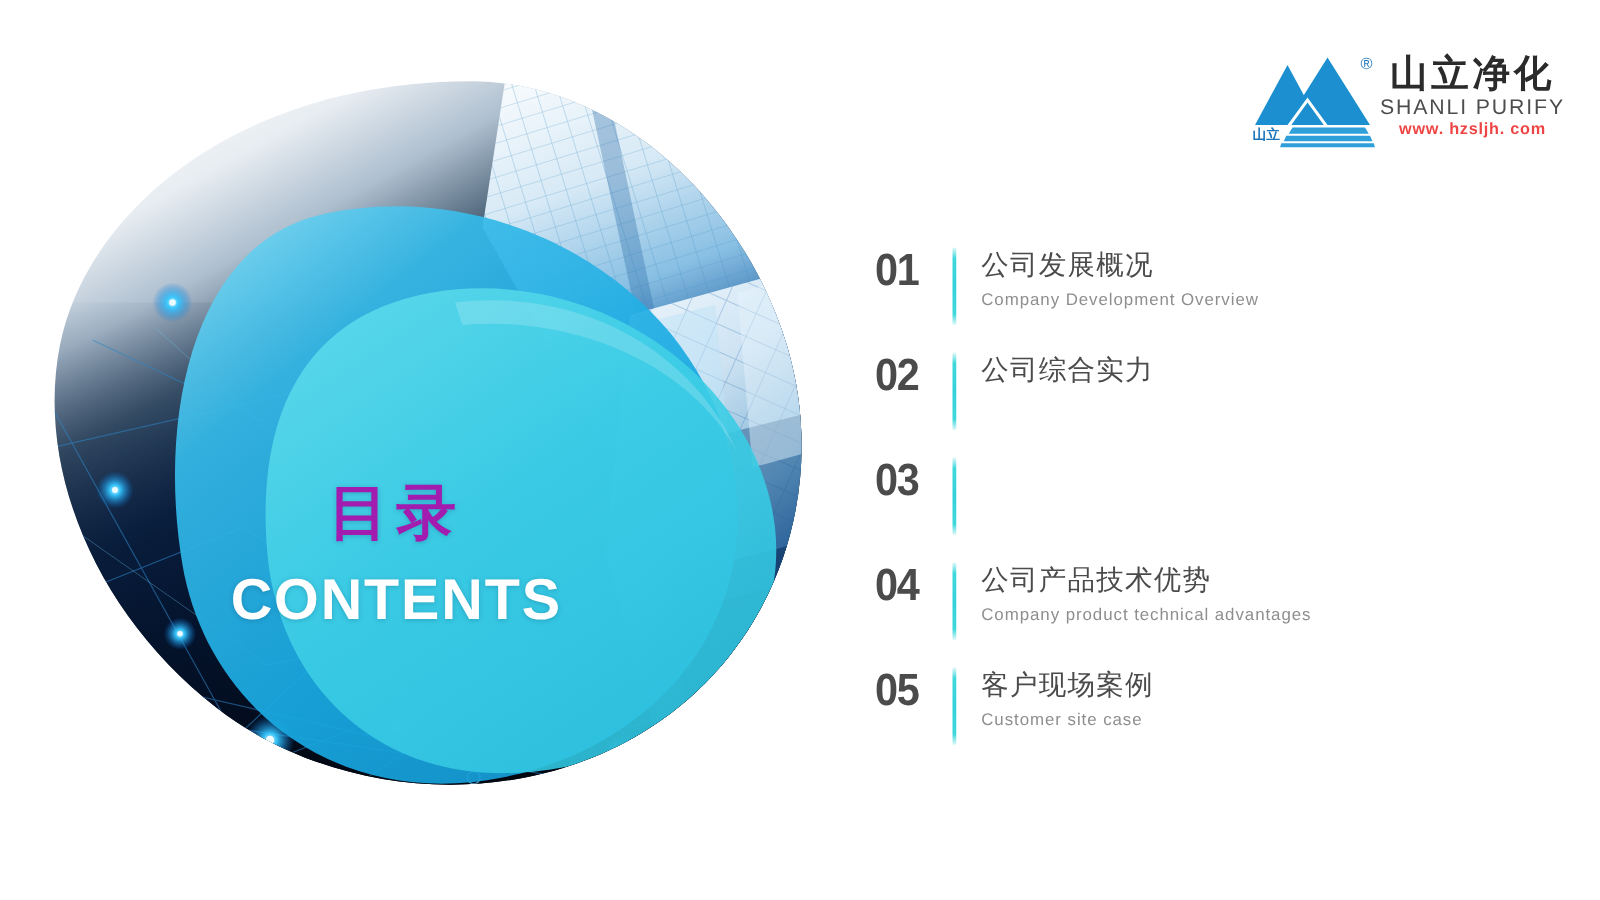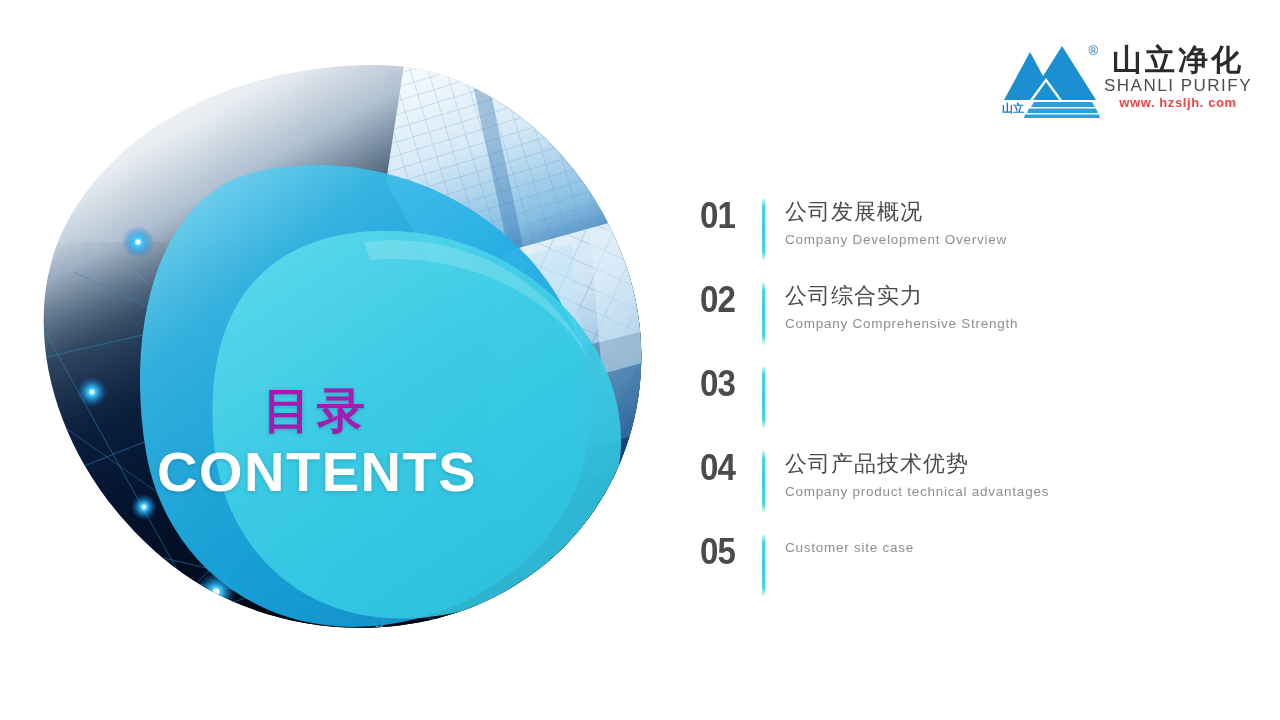--- a/index.html
+++ b/index.html
@@ -113,26 +113,26 @@
   }
   .hero-cn {
     font-size: 48px;
     font-weight: bold;
     color: #a21caf;
     letter-spacing: 6px;
     line-height: 1.12;
     text-shadow: 0 1px 4px rgba(0,60,90,.25);
   }
   .hero-en {
-    font-size: 56px;
+    font-size: 46px;
     font-weight: bold;
     color: #ffffff;
     letter-spacing: 1.5px;
     line-height: 1.12;
-    margin-top: 3px;
+    margin-top: 16px;
     text-shadow: 0 1px 4px rgba(0,60,90,.25);
   }
 
   
   .toc {
     position: absolute;
     left: 700px;
     top: 198px;
     width: 545px;
   }
@@ -380,21 +380,20 @@
         <div class="toc-title">公司发展概况</div>
         <div class="toc-sub">Company Development Overview</div>
       </div>
     </div>
 
     <div class="toc-item">
       <div class="toc-num">02</div>
       <div class="toc-rule"></div>
       <div class="toc-texts">
         <div class="toc-title">公司综合实力</div>
-        <div class="toc-sub">Company Comprehensive Strength</div>
       </div>
     </div>
 
     <div class="toc-item">
       <div class="toc-num">03</div>
       <div class="toc-rule"></div>
     </div>
 
     <div class="toc-item">
       <div class="toc-num">04</div>
@@ -402,18 +401,19 @@
       <div class="toc-texts">
         <div class="toc-title">公司产品技术优势</div>
         <div class="toc-sub">Company product technical advantages</div>
       </div>
     </div>
 
     <div class="toc-item">
       <div class="toc-num">05</div>
       <div class="toc-rule"></div>
       <div class="toc-texts">
+        <div class="toc-title">客户现场案例</div>
         <div class="toc-sub">Customer site case</div>
       </div>
     </div>
 
   </div>
 </div>
 
 </body></html>

